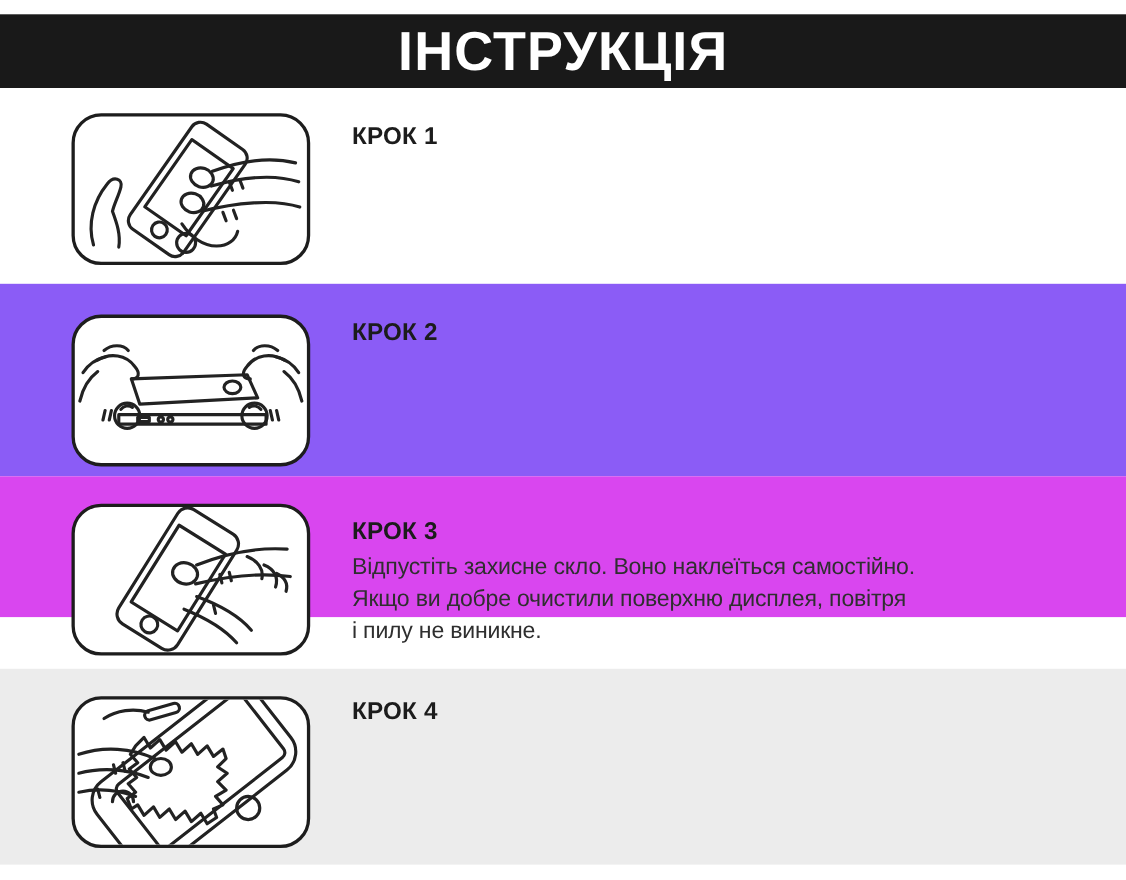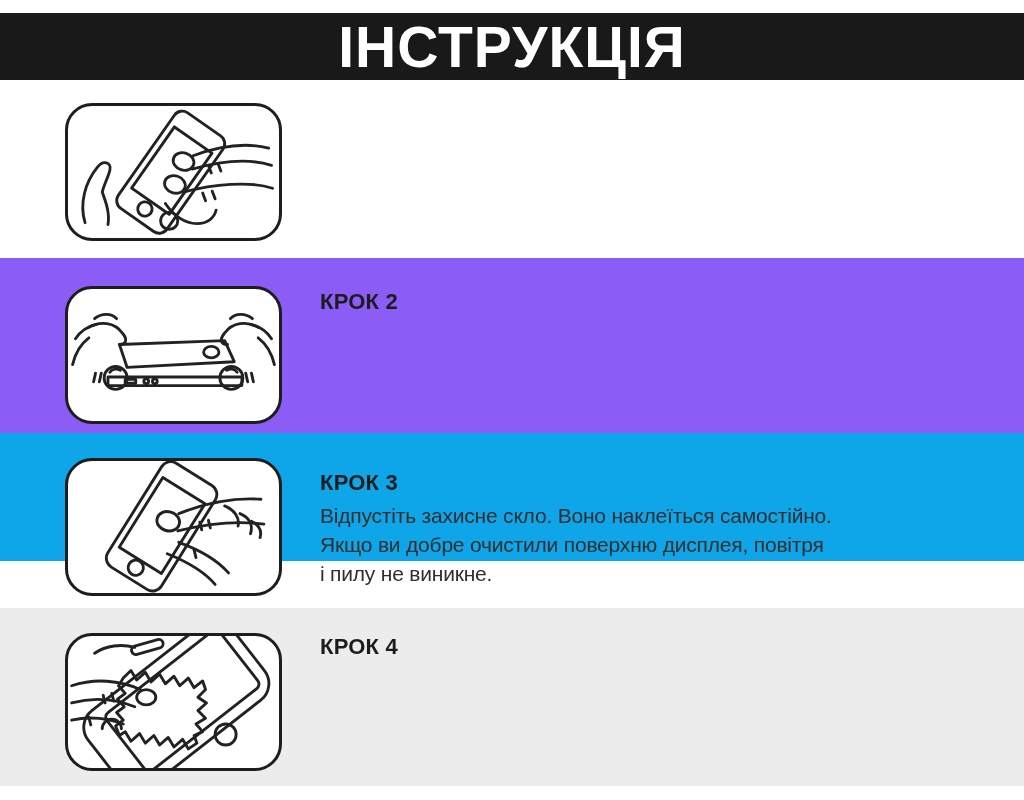--- a/index.html
+++ b/index.html
@@ -5,27 +5,27 @@
   html,body { margin:0; padding:0; background:#fff; }
   .page {
     position:relative; width:1024px; height:800px; overflow:hidden;
     background:#ffffff; font-family:"Liberation Sans", sans-serif;
   }
   .header {
     position:absolute; top:13px; left:0; width:1024px; height:67px;
     background:#191919; display:flex; align-items:center; justify-content:center;
   }
   .header-title {
-    color:#ffffff; font-size:57px; font-weight:bold; letter-spacing:1px;
+    color:#ffffff; font-size:49px; font-weight:bold; letter-spacing:1px;
     transform:scaleY(1.02);
   }
   .section { position:absolute; left:0; width:1024px; }
   .s1 { top:80px;  height:178px; background:#ffffff; }
   .s2 { top:258px; height:175px; background:#8b5cf6; }
-  .s3 { top:433px; height:128px; background:#0ea5e9; }
+  .s3 { top:433px; height:128px; background:#d946ef; }
   .s4 { top:608px; height:200px; background:#ececec; }
   .bottom-strip { position:absolute; top:786px; left:0; width:1024px; height:14px; background:#ffffff; }
 
   .illo {
     position:absolute; left:65px; width:217px; height:138px;
     border:3px solid #1d1d1d; border-radius:27px; background:#ffffff;
     box-sizing:border-box; overflow:hidden;
   }
   .illo svg { width:100%; height:100%; display:block; }
   .s1 .illo { top:23px; }
@@ -69,20 +69,21 @@
         <ellipse cx="110" cy="82" rx="11" ry="9" transform="rotate(18 110 82)"></ellipse>
         <path d="M129,52 C156,42 184,38 208,44"></path>
         <path d="M128,66 C156,58 186,54 211,62"></path>
         <path d="M119,90 C150,82 188,78 212,86"></path>
         <path d="M100,102 C108,114 120,123 133,123 C144,123 151,117 153,109"></path>
         <circle cx="104" cy="120" r="9"></circle>
         <path d="M145,62 l3,8 M155,60 l3,8 M139,91 l3,8 M149,89 l3,8"></path>
       </svg>
     </div>
     <div class="step-text">
+      <div class="step-heading">КРОК 1</div>
     </div>
   </div>
 
   <div class="section s2">
     <div class="illo">
       <svg viewBox="0 0 217 138" stroke="#222" fill="none" stroke-width="3" stroke-linecap="round" stroke-linejoin="round">
         <path d="M52,58 L162,54 L172,76 L60,82 Z"></path>
         <ellipse cx="148" cy="66" rx="8" ry="6"></ellipse>
         <path d="M40,92 L180,92 L180,101 L40,101 Z"></path>
         <rect x="58" y="94.5" width="11" height="4"></rect>

